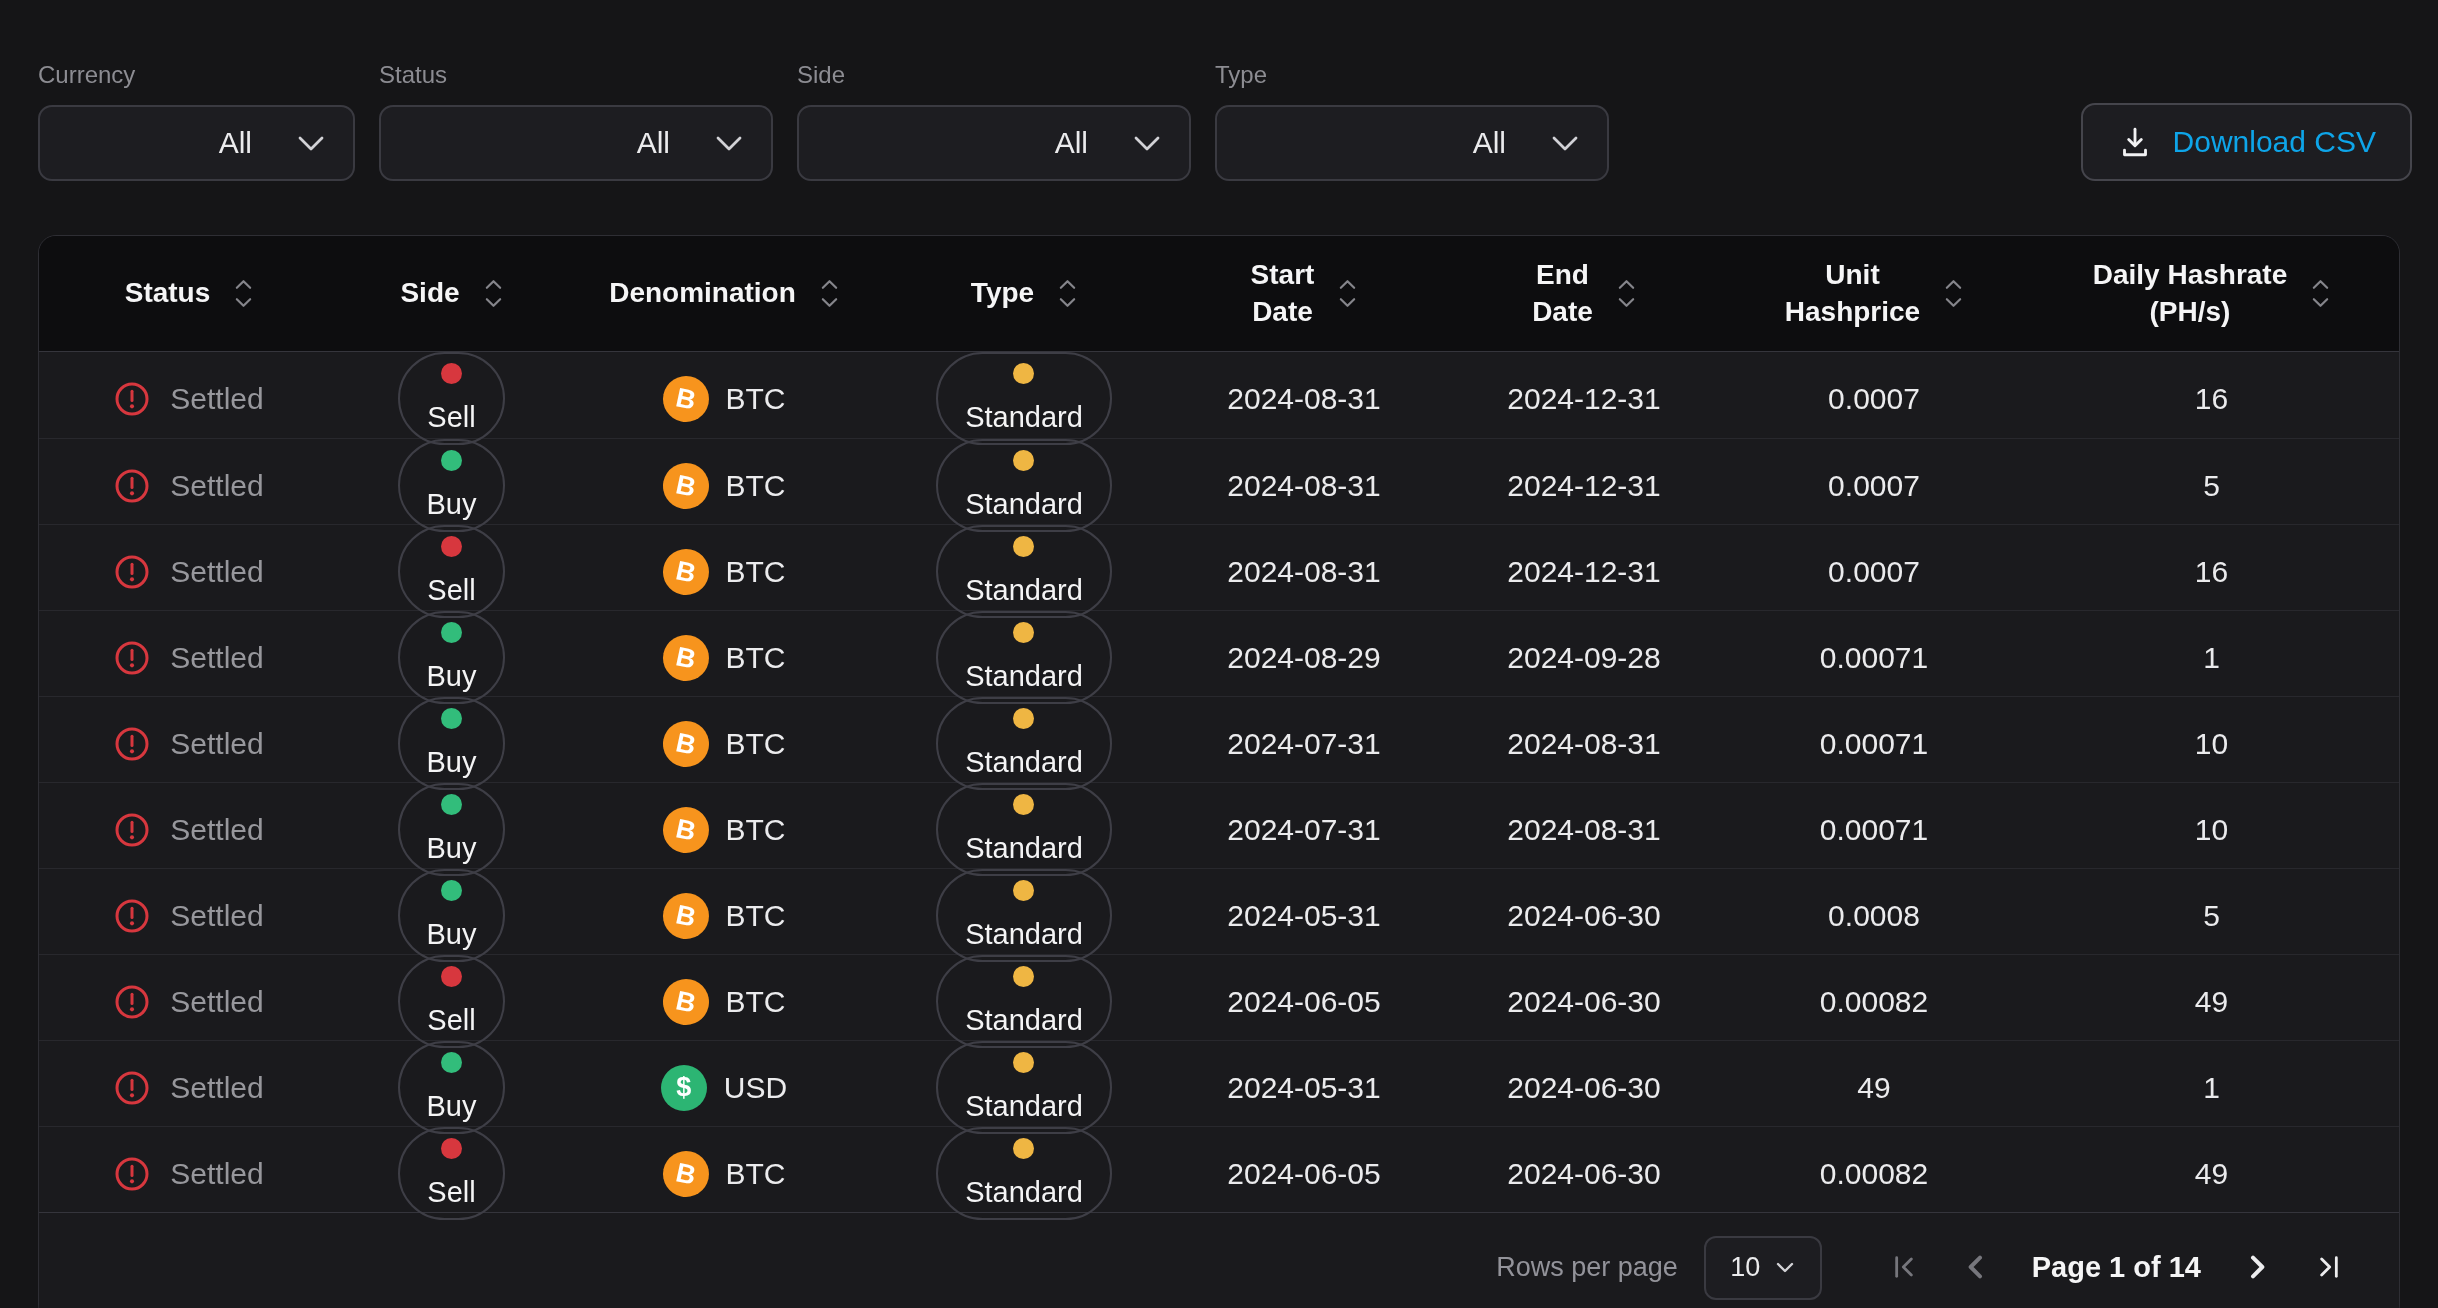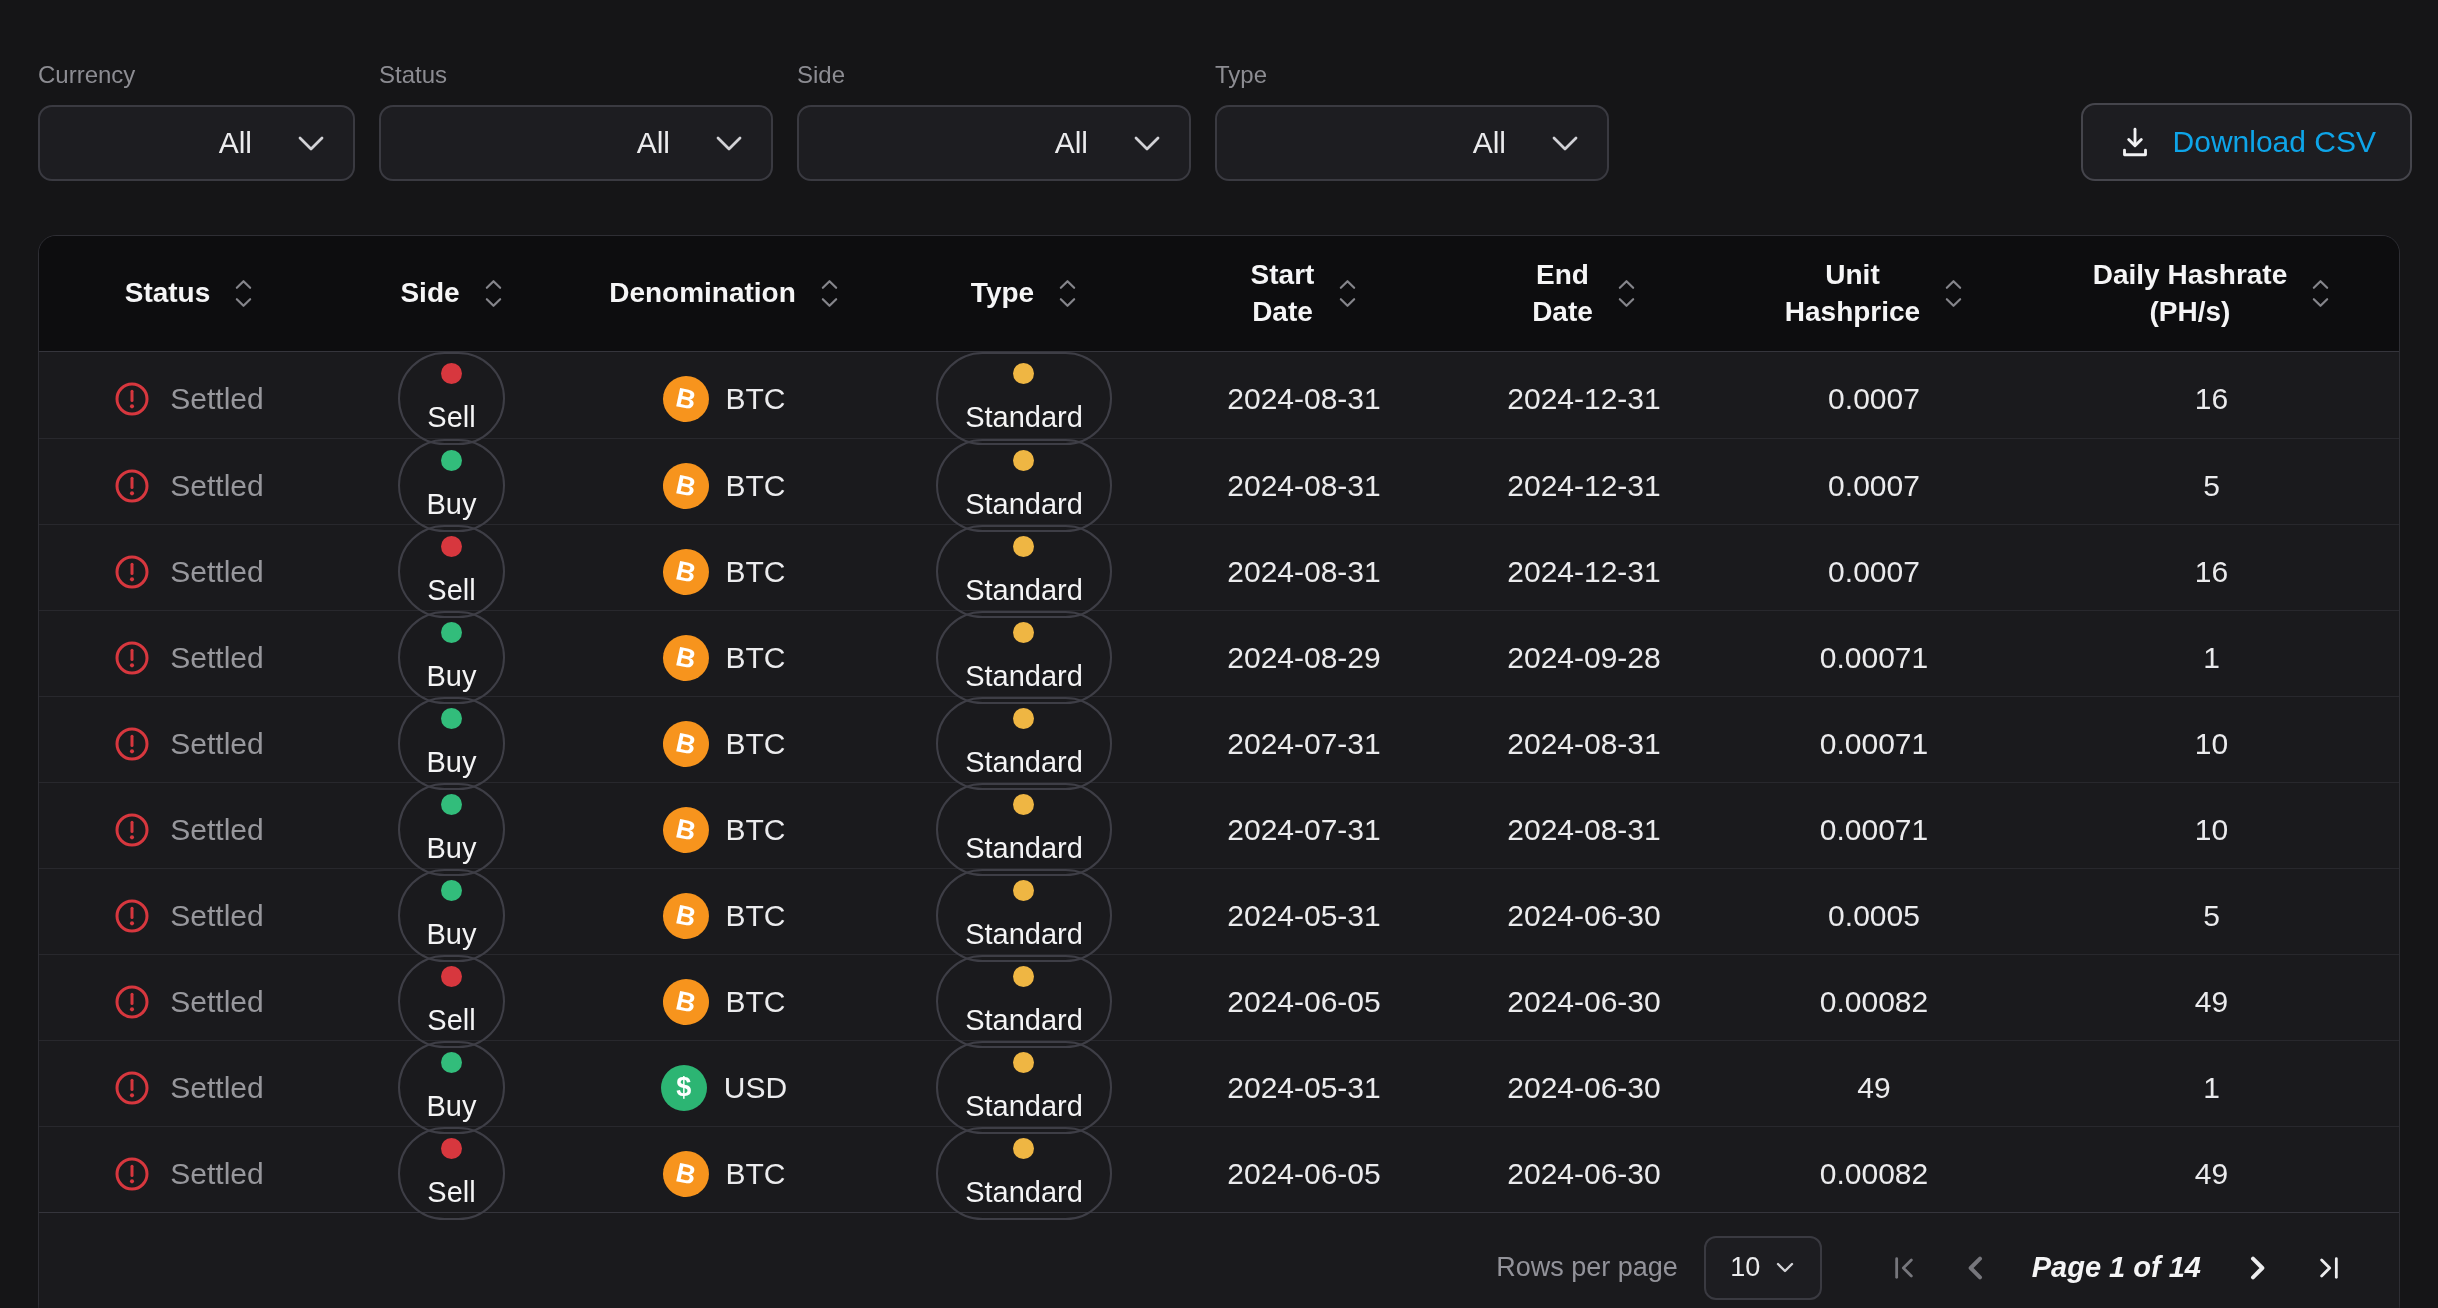--- a/index.html
+++ b/index.html
@@ -95,21 +95,21 @@
     display:flex; align-items:center; justify-content:flex-end;
     height:110px; border-top:1px solid #35353c;
     padding:0 54px; background:#1a1a1d;
   }
   .rpp-label { font-size:27px; color:#93939a; margin-right:26px; }
   .select.small {
     height:64px; width:118px; padding:0 20px;
     border-radius:12px; font-size:27px;
     justify-content:center; gap:15px;
   }
-  .pager { display:flex; align-items:flex-end; gap:40px; margin-left:66px;font-style:italic; }
+  .pager { display:flex; align-items:flex-start; gap:40px; margin-left:66px; }
   .pager-btn {
     background:none; border:none; padding:0; margin:0;
     display:flex; align-items:center; cursor:pointer;
   }
   .pager-btn.disabled { color:#76767c; }
   .pager-btn.enabled  { color:#ededef; }
   .page-label { font-size:29px; font-weight:700; color:#f5f5f6; white-space:nowrap; }
 </style>
 </head>
 <body>
@@ -468,21 +468,21 @@
       <span>BTC</span>
     </div>
     <div class="td">
       <span class="pill">
         <span class="dot amber"></span>
         <span>Standard</span>
       </span>
     </div>
     <div class="td">2024-05-31</div>
     <div class="td">2024-06-30</div>
-    <div class="td">0.0005</div>
+    <div class="td">0.0008</div>
     <div class="td">5</div>
   </div>
 
   <div class="grid-row tr">
     <div class="td td-status">
       <span class="status-icon">
         <svg width="36" height="36" viewBox="0 0 24 24" fill="none" stroke="#d7373e" stroke-width="2">
           <circle cx="12" cy="12" r="10"></circle>
           <line x1="12" y1="6.8" x2="12" y2="13" stroke-linecap="round"></line>
           <circle cx="12" cy="16.9" r="1.35" fill="#d7373e" stroke="none"></circle>

